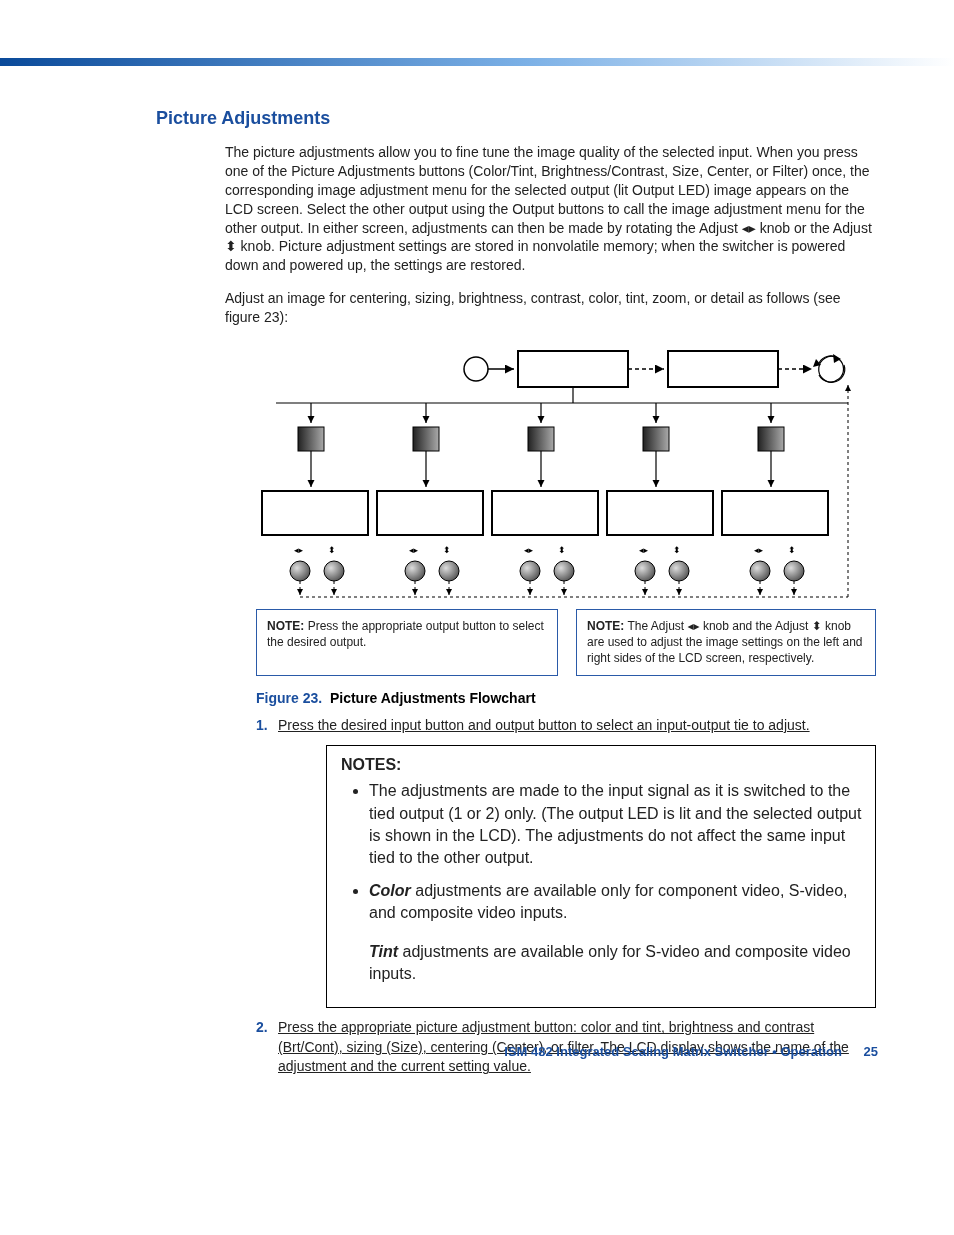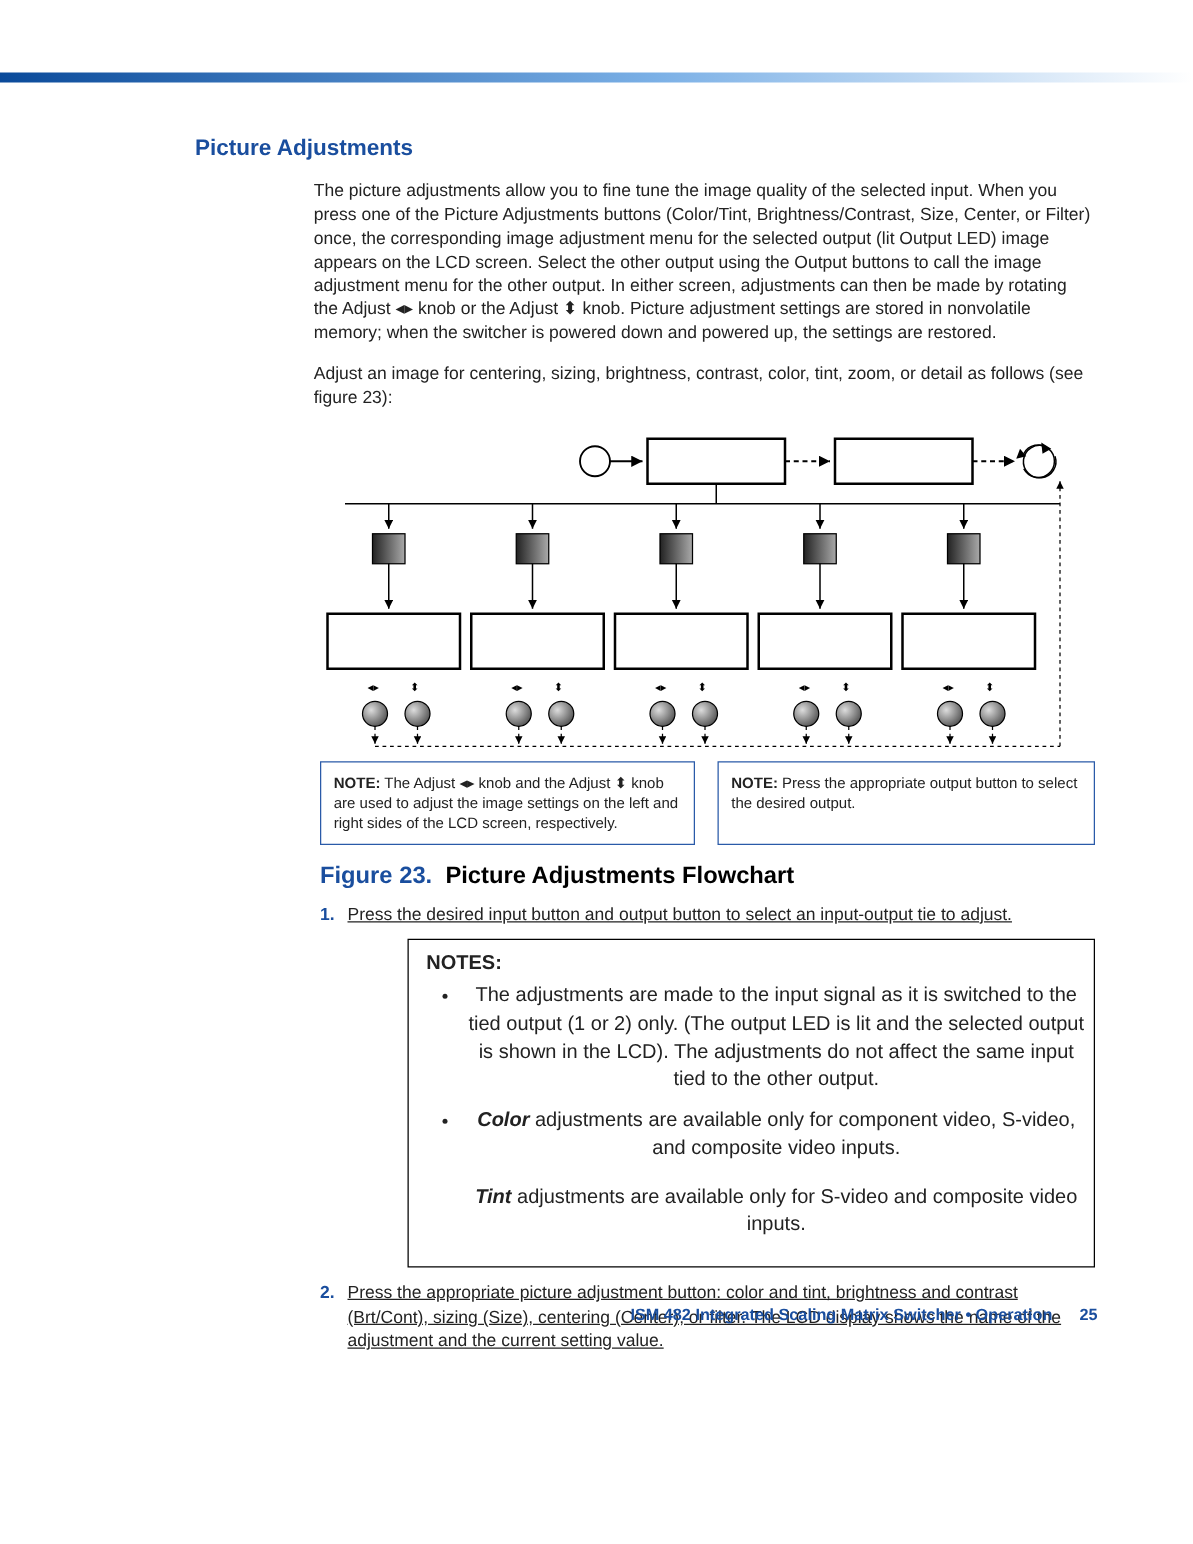--- a/index.html
+++ b/index.html
@@ -29,21 +29,21 @@
     left: 156px;
     width: 720px;
   }
   h2.section-heading {
     color: #1a4e9e;
     font-weight: bold;
     font-size: 18px;
     margin: 0 0 10px 0;
   }
   .body-text {
-    margin-left: 95px;
+    margin-left: 69px;
     line-height: 1.35;
     margin-bottom: 12px;
   }
   .figure-wrap {
     margin-left: 100px;
     margin-top: 8px;
     margin-bottom: 10px;
   }
   .note-row {
     display: flex;
@@ -52,21 +52,21 @@
   }
   .note-box {
     border: 1px solid #2a5aa8;
     padding: 8px 10px;
     font-size: 12px;
     line-height: 1.35;
   }
   .note-box .nb-label { font-weight: bold; }
   .fig-caption {
     margin-top: 14px;
-    font-size: 19px;
+    font-size: 14px;
   }
   .fig-caption .fig-num { color: #1a4e9e; font-weight: bold; }
   .fig-caption .fig-title { font-weight: bold; color: #000; }
   .step {
     margin-left: 100px;
     display: flex;
     margin-top: 10px;
     line-height: 1.4;
   }
   .step-num {
@@ -78,21 +78,21 @@
   .step-body { flex: 1; text-decoration: underline; }
   .notes-block {
     margin-left: 170px;
     border: 1px solid #000000;
     padding: 10px 2px 12px 14px;
     margin-top: 10px;
     font-size: 16px;
   }
   .notes-block .notes-title { font-weight: bold; margin-bottom: 6px; }
   .notes-block ul { margin: 0; padding-left: 28px; }
-  .notes-block li { margin-bottom: 10px; line-height: 1.4; text-align: center; }
+  .notes-block li { margin-bottom: 10px; line-height: 1.4; }
   .notes-block .sub { margin-left: 0; margin-top: 16px; }
   .bi { font-weight: bold; font-style: italic; }
   .footer {
     position: absolute;
     bottom: 36px;
     right: 76px;
     font-size: 13px;
   }
   .footer .ft { font-weight: bold; color: #1a4e9e; }
   .footer .pg { font-weight: bold; color: #1a4e9e; margin-left: 18px; }
@@ -216,27 +216,27 @@
             <line x1="504" y1="242" x2="504" y2="256" marker-end="url(#ah)"></line>
               <line x1="538" y1="242" x2="538" y2="256" marker-end="url(#ah)"></line>
           </g>
 
           <line x1="44" y1="258" x2="592" y2="258" stroke="#000" stroke-width="1" stroke-dasharray="3 3"></line>
           <line x1="592" y1="258" x2="592" y2="46" stroke="#000" stroke-width="1" stroke-dasharray="3 3" marker-end="url(#ah)"></line>
         </g>
       </svg>
 
       <div class="note-row">
+        <div class="note-box" style="flex:0 0 280px;">
+          <span class="nb-label">NOTE:</span>
+          <span>Press the appropriate output button to select the desired output.</span>
+        </div>
         <div class="note-box" style="flex:1;">
           <span class="nb-label">NOTE:</span>
           <span>The Adjust ◂▸ knob and the Adjust ⬍ knob are used to adjust the image settings on the left and right sides of the LCD screen, respectively.</span>
-        </div>
-        <div class="note-box" style="flex:0 0 280px;">
-          <span class="nb-label">NOTE:</span>
-          <span>Press the appropriate output button to select the desired output.</span>
         </div>
       </div>
 
       <div class="fig-caption">
         <span class="fig-num">Figure 23.</span>
         &nbsp;<span class="fig-title">Picture Adjustments Flowchart</span>
       </div>
     </div>
 
     <div class="step">

